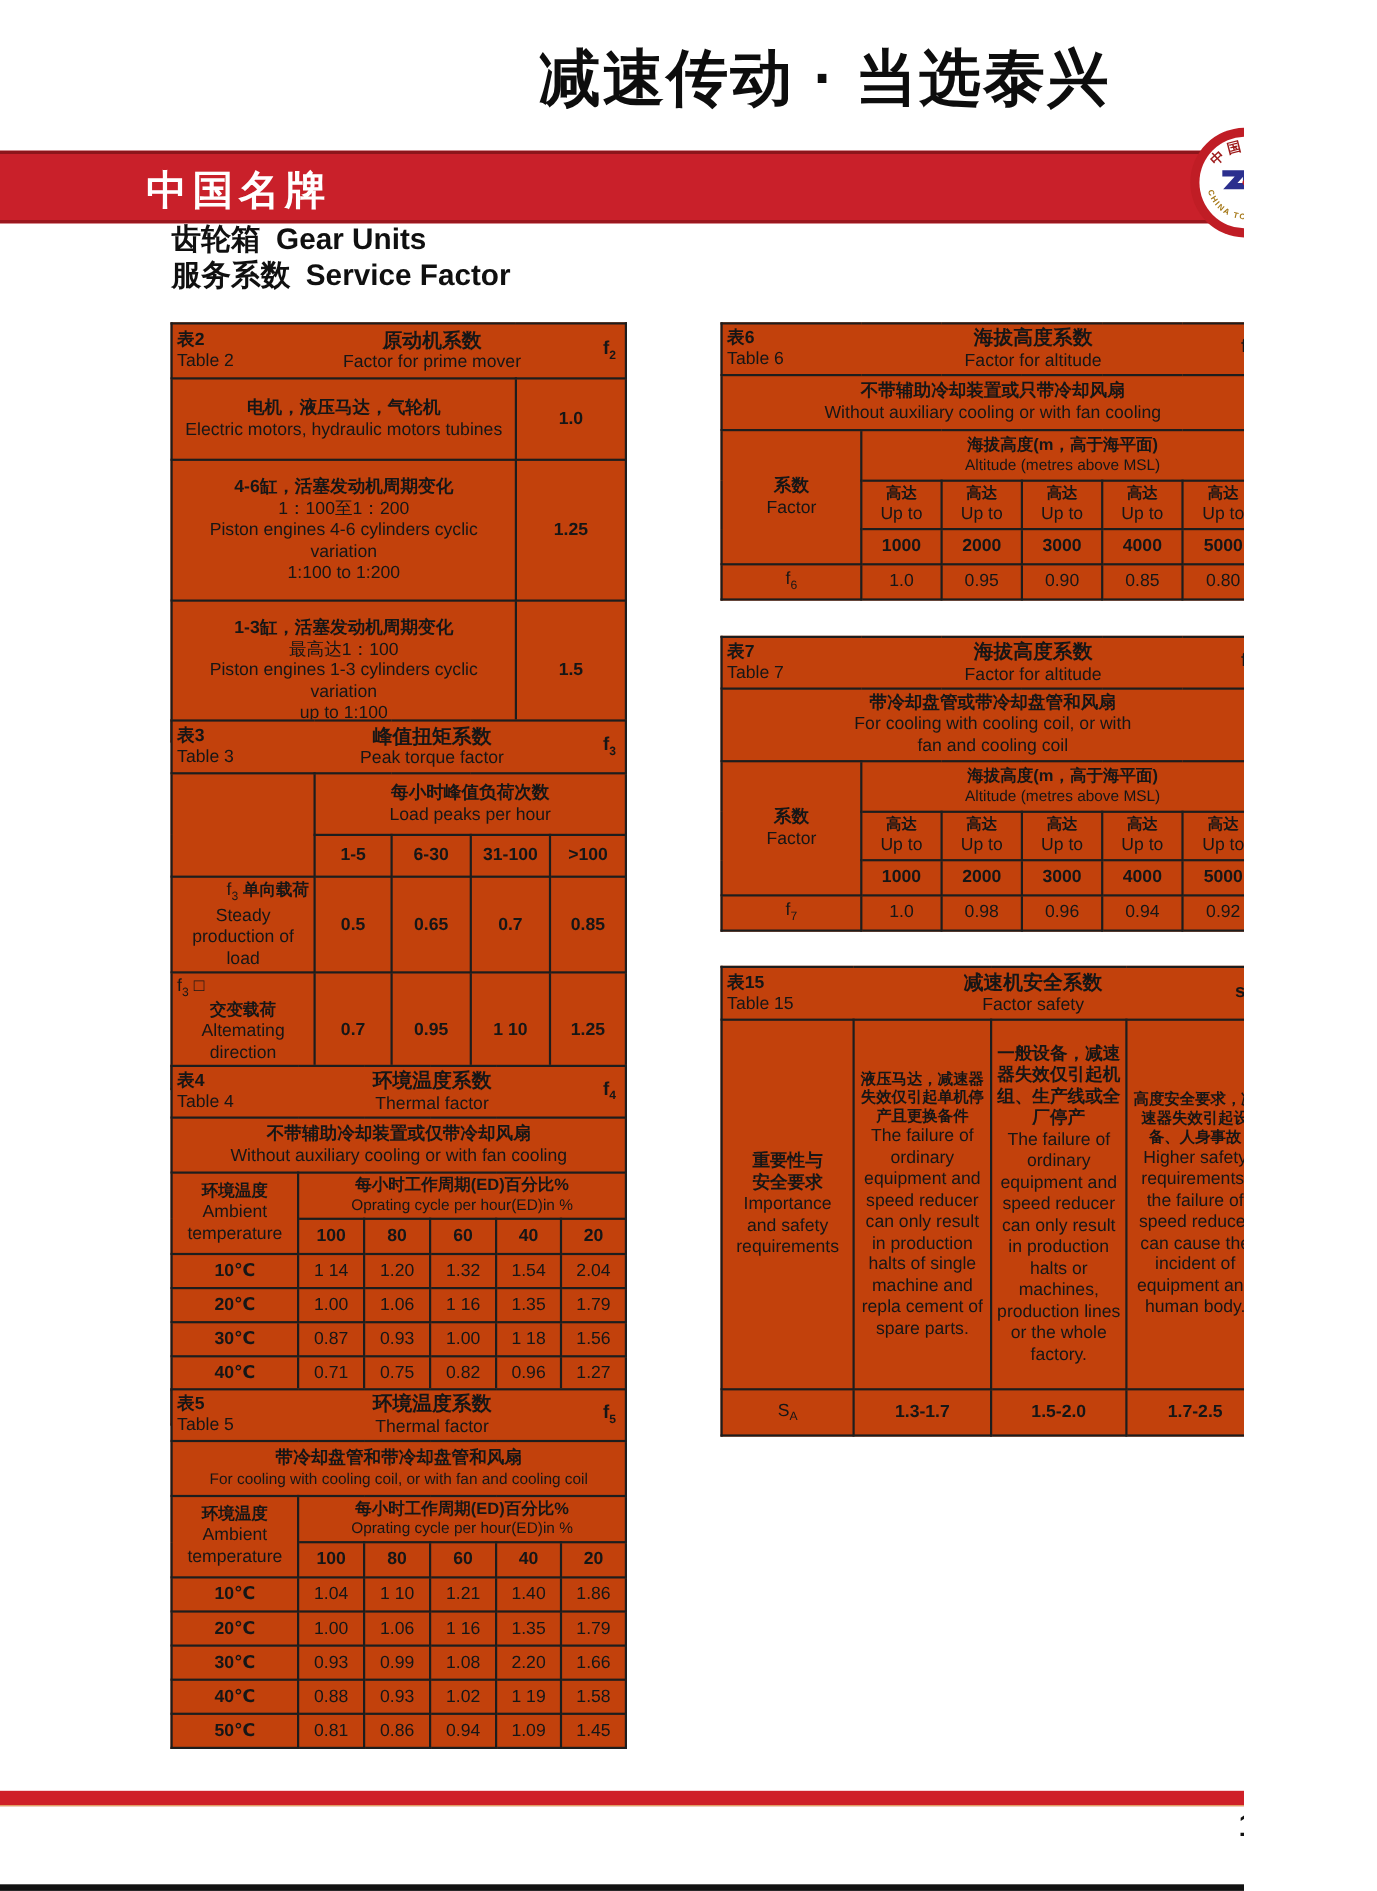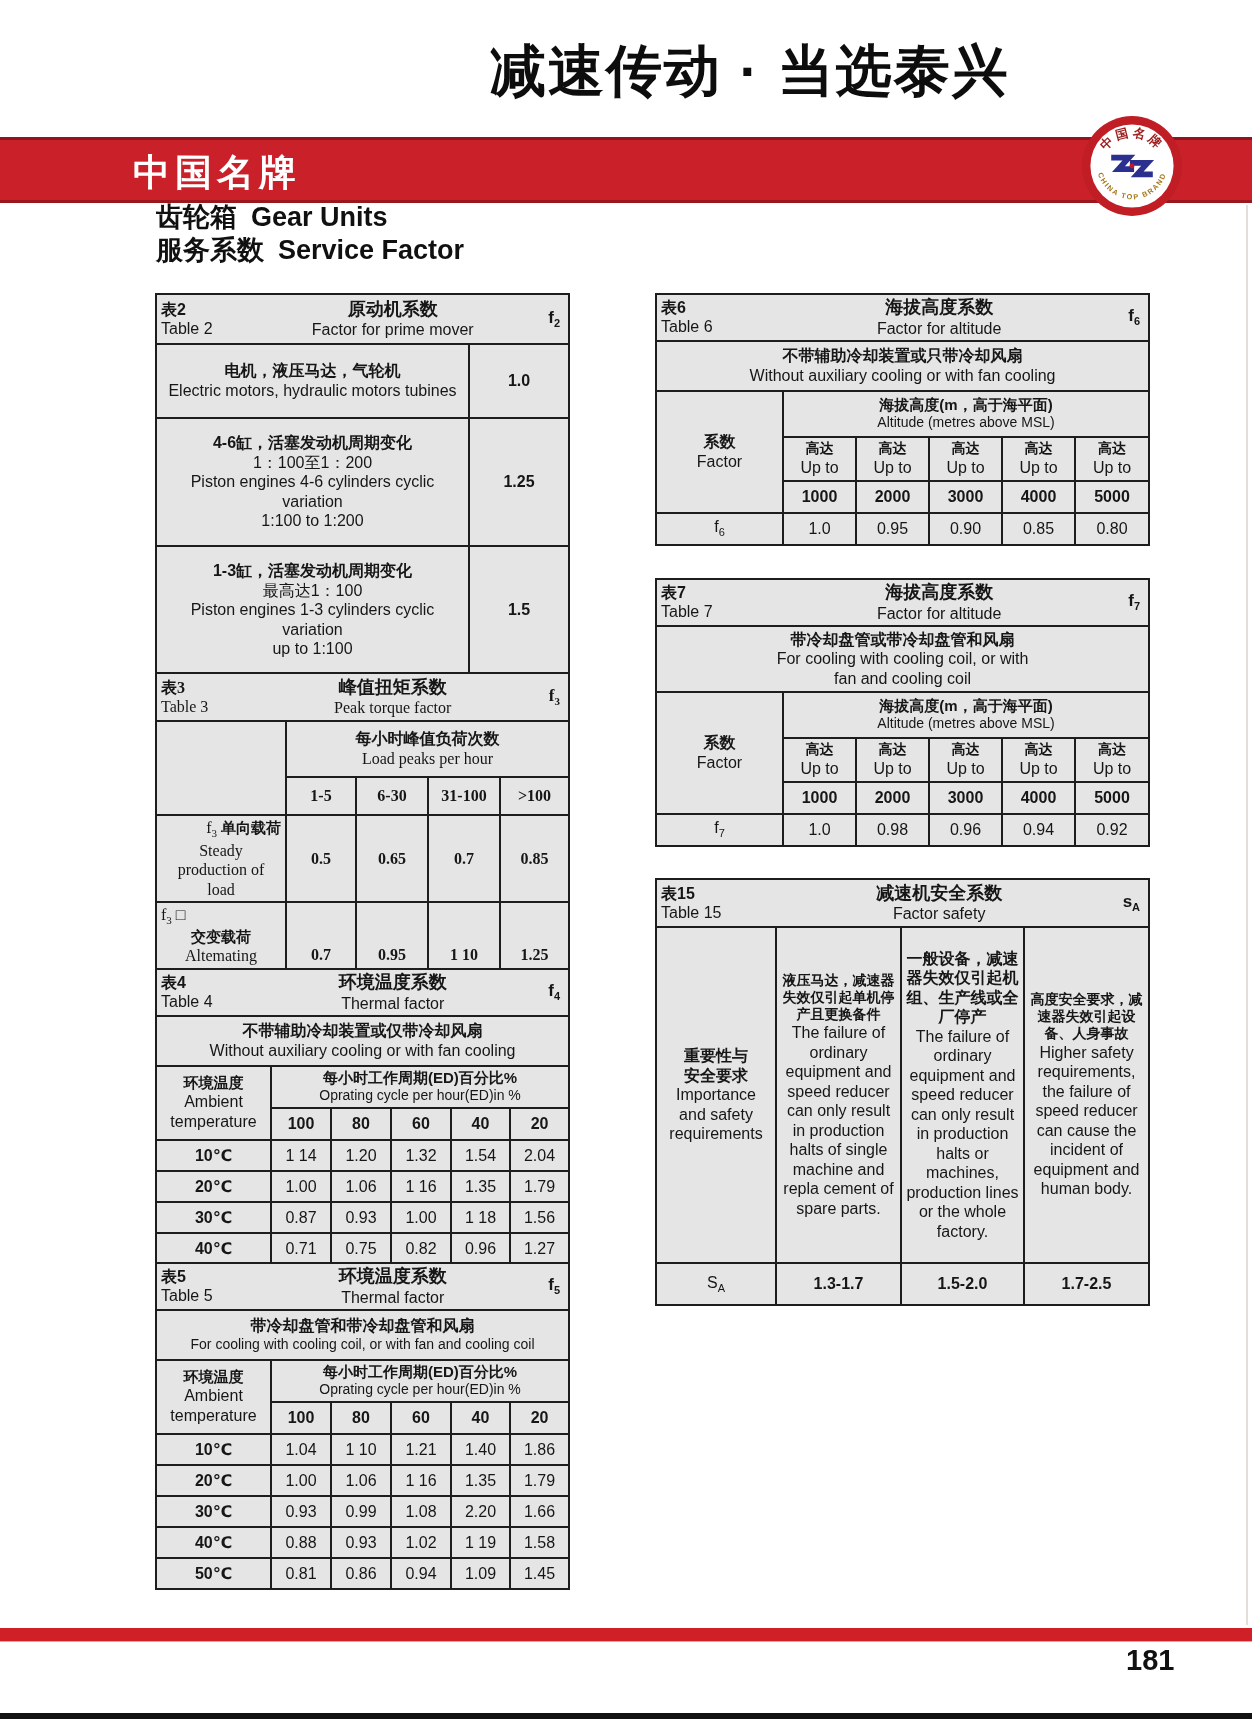--- a/index.html
+++ b/index.html
@@ -1,32 +1,32 @@
 <!DOCTYPE html>
 <html><head>
 <meta charset="utf-8">
 <style>
   html,body{margin:0;padding:0;background:#ffffff;}
-  .page{position:relative;width:1252px;height:1719px;background:#ffffff;overflow:hidden;
+  .page{position:relative;width:1131px;height:1719px;background:#ffffff;overflow:hidden;
         font-family:"Liberation Sans","DejaVu Sans",sans-serif;color:#161616;}
 
   .main-title{position:absolute;left:490px;top:34px;font-size:56px;font-weight:900;
               letter-spacing:2px;color:#0d0d0d;white-space:nowrap;}
 
   .banner{position:absolute;left:0;top:137px;width:1252px;height:60px;background:#c9202a;
           border-top:3px solid #8d151b;border-bottom:3px solid #9b171e;}
   .brand{position:absolute;left:133px;top:8px;font-size:37px;font-weight:700;color:#ffffff;
          letter-spacing:5px;}
   .logo{position:absolute;left:1080px;top:114px;width:104px;height:104px;}
 
   .section{position:absolute;left:156px;top:201px;font-size:27px;font-weight:600;color:#101010;
            line-height:33px;}
   .section .en{margin-left:14px;}
 
-  table.tbl{position:absolute;border-collapse:collapse;table-layout:fixed;background:#e5e5e5;padding-left:44px;}
+  table.tbl{position:absolute;border-collapse:collapse;table-layout:fixed;background:#c2410c;padding-left:44px;}
   table.tbl td{border:2px solid #1d1d1d;padding:2px 4px;text-align:center;vertical-align:middle;
                font-size:16px;line-height:1.22;color:#161616;overflow:hidden;}
   .b{font-weight:700;}
   .zh{font-weight:700;}
   td.left{text-align:left;padding-left:9px;border-radius:21px;}
   .th-flex{display:flex;align-items:center;width:100%;}
   .th-tag{width:26%;text-align:left;font-size:16px;line-height:1.2;}
   .th-title{flex:1;text-align:center;line-height:1.2;}
   .th-title .zh{font-size:18px;}
   .th-sym{width:10%;text-align:right;font-size:17px;font-weight:600;padding-right:4px;}
@@ -121,21 +121,21 @@
         <div class="zh">1-3缸，活塞发动机周期变化</div>
         <div>最高达1：100</div>
         <div>Piston engines 1-3 cylinders cyclic variation</div>
         <div>up to 1:100</div>
       </td>
       <td class="val">1.5</td>
     </tr>
   </tbody>
     </table>
 
-  <table class="tbl" style="left:155px;top:672px;width:413px;font-family:Liberation Serif, serif;">
+  <table class="tbl" style="left:155px;top:654px;width:413px;">
     <colgroup>
         <col style="width:130px">
         <col style="width:70px">
         <col style="width:72px">
         <col style="width:72px">
         <col style="width:69px">
       </colgroup>
     <tbody>
         <tr>
           <td colspan="5" style="height:42px">

